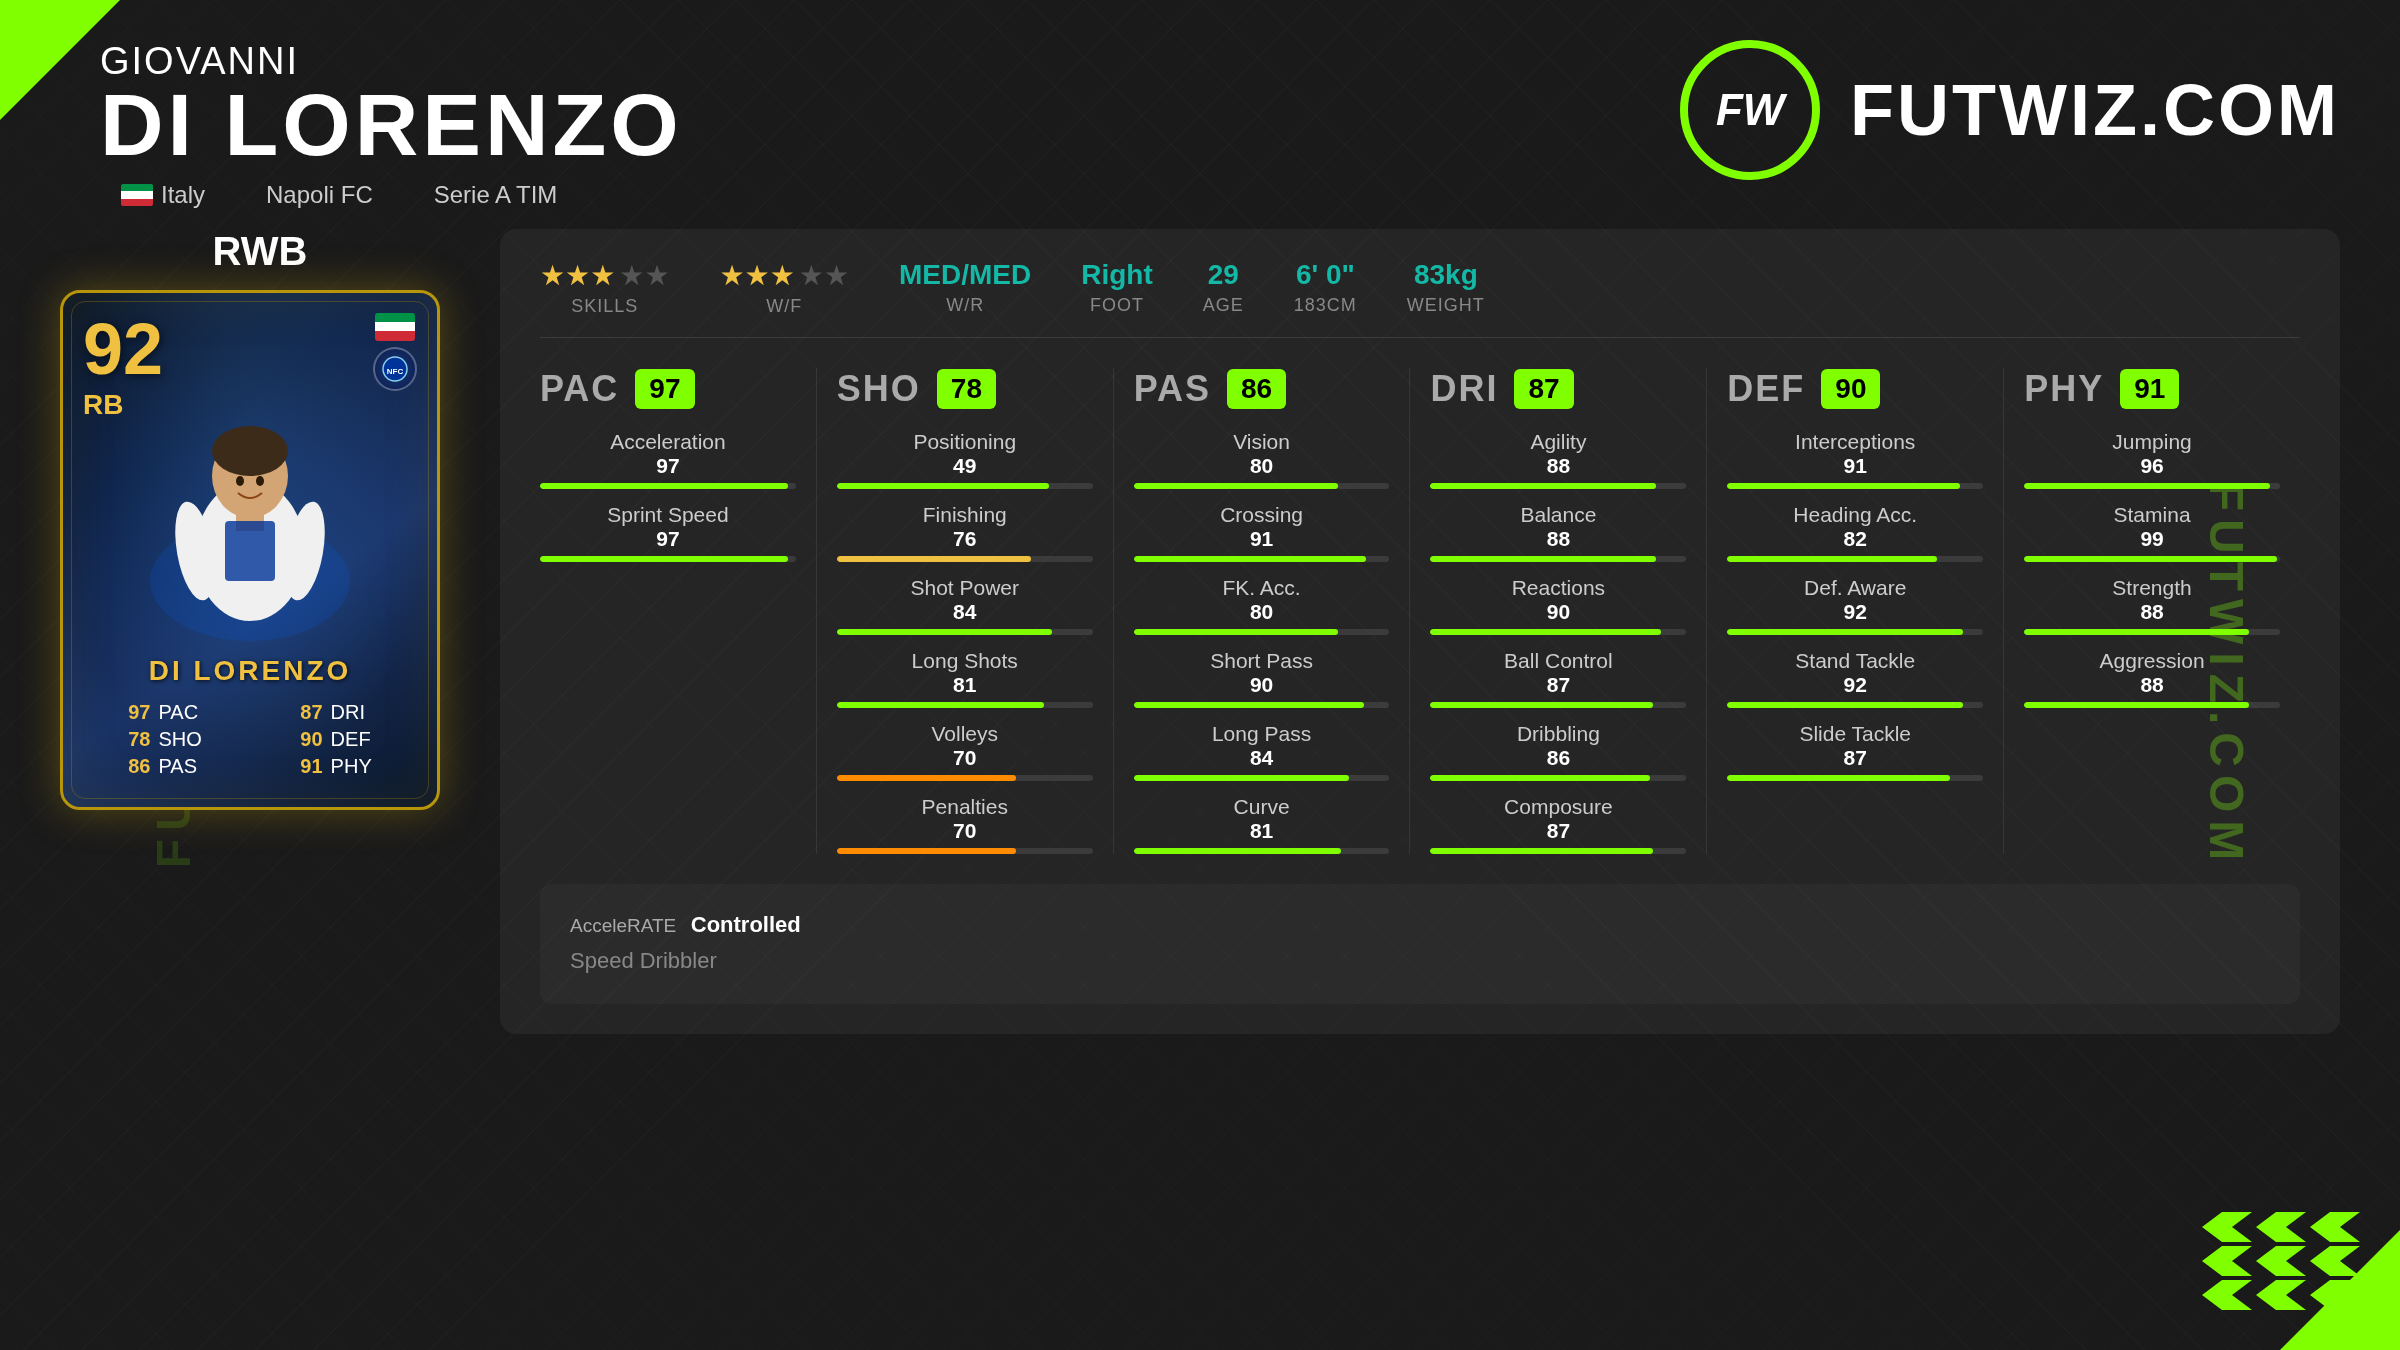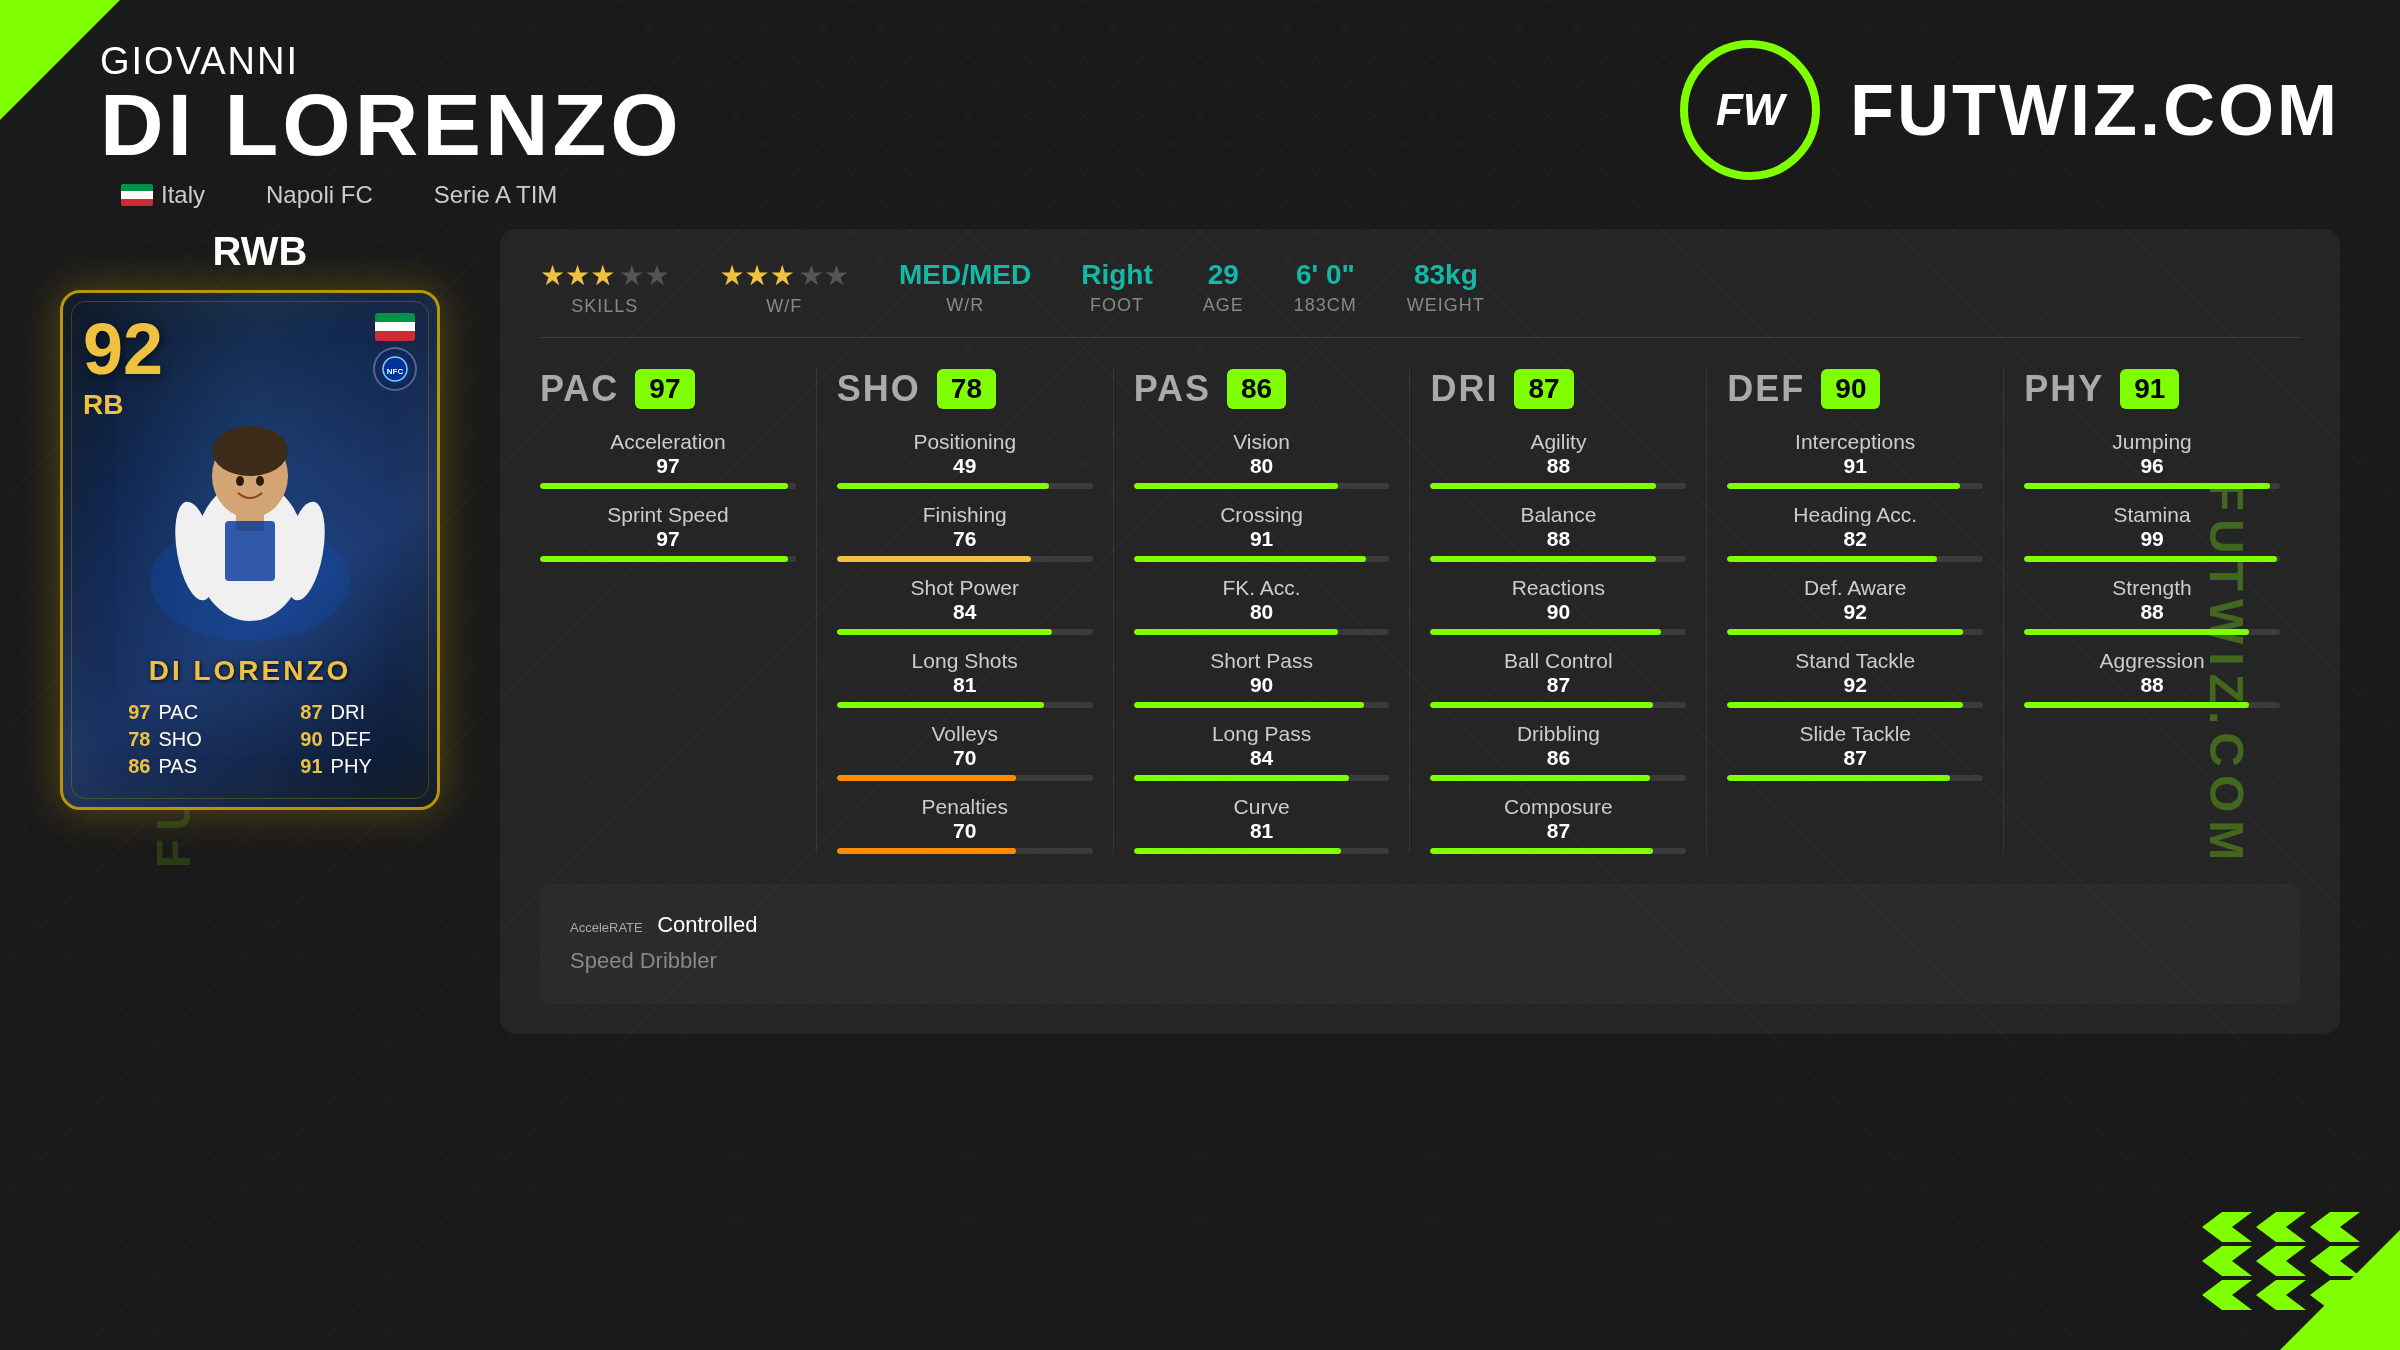--- a/index.html
+++ b/index.html
@@ -441,27 +441,27 @@
     .bottom-label {
       font-size: 22px;
       color: #888888;
     }
 
     
     .accelrate-section {
       margin-top: 8px;
     }
     .accelrate-label {
-      font-size: 13px;
+      font-size: 19px;
       color: #aaaaaa;
       text-align: center;
     }
     .accelrate-value {
       font-size: 22px;
-      font-weight: 400;
+      font-weight: 700;
       color: #ffffff;
     }
   </style>
 </head>
 <body>
 
 <div class="corner-decoration corner-top-left"></div>
 <div class="corner-decoration corner-bottom-right"></div>
 
 <div class="side-decoration-left">FUTWIZ.COM</div>

